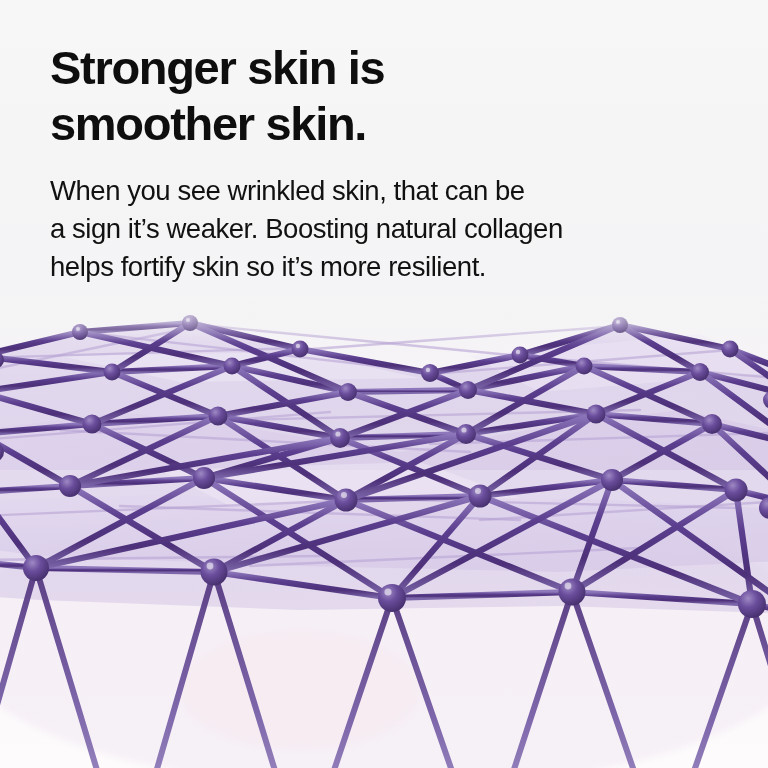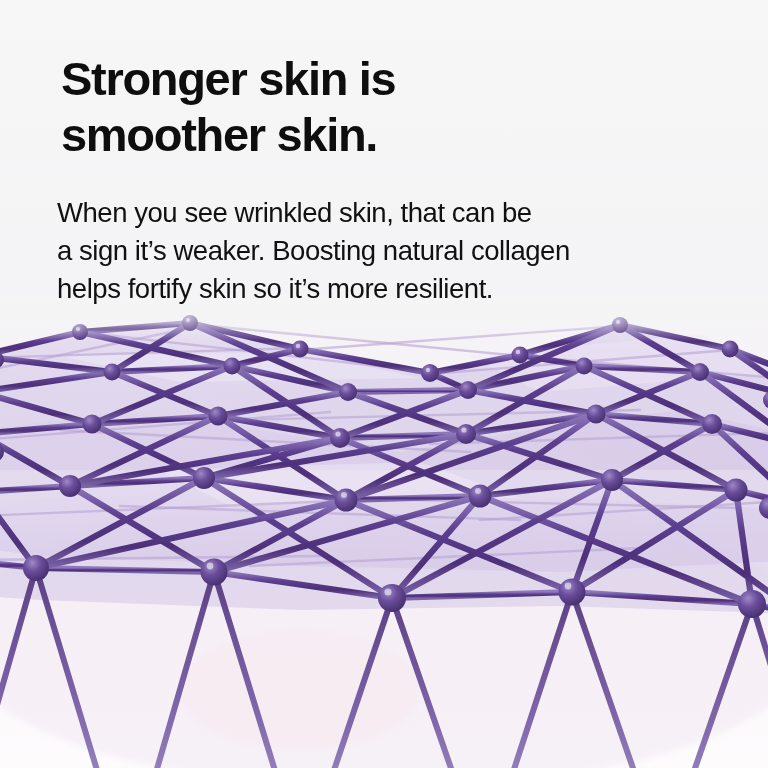--- a/index.html
+++ b/index.html
@@ -26,32 +26,32 @@
   
   .copy {
     position: absolute;
     left: 50px;
     top: 40px;
     width: 680px;
     z-index: 5;
   }
 
   .headline {
-    margin: 11px;
+    margin: 0;
     font-family: "Liberation Sans", sans-serif;
     font-weight: bold;
     font-size: 47px;
     line-height: 56px;
     letter-spacing: -1.3px;
     color: #0e0e0e;
     white-space: pre-line;
   }
 
   .body-copy {
-    margin: 7px;
+    margin: 0;
     padding-top: 20px;
     font-family: "Liberation Sans", sans-serif;
     font-weight: normal;
     font-size: 27.5px;
     line-height: 38px;
     letter-spacing: -0.45px;
     color: #111111;
     white-space: pre-line;
   }
 

